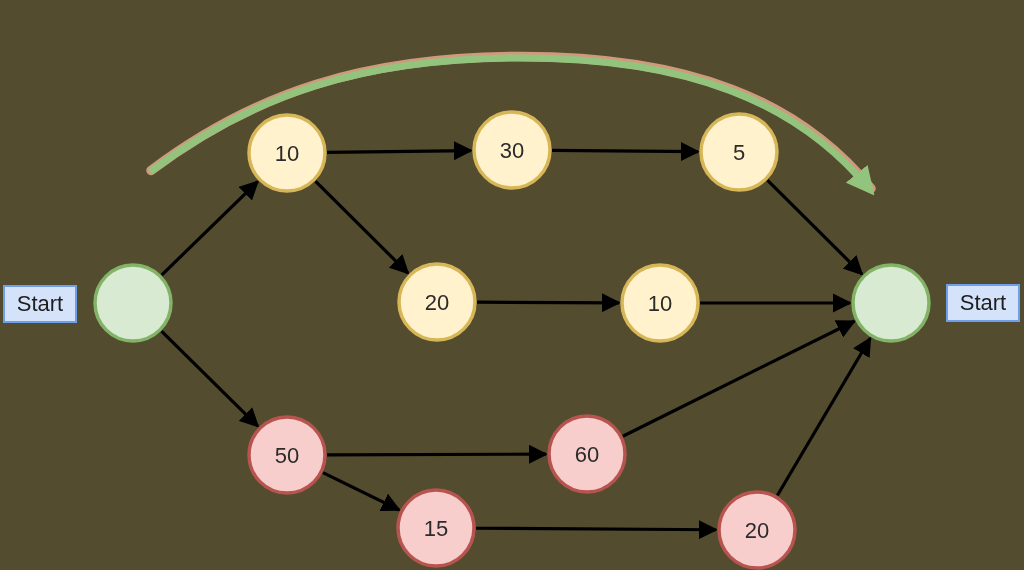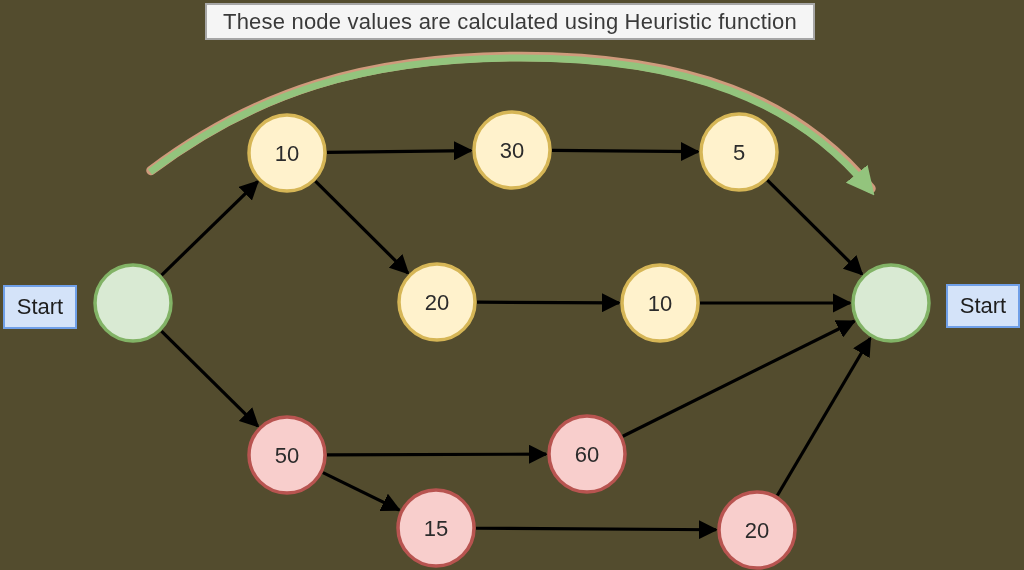--- a/index.html
+++ b/index.html
@@ -16,21 +16,21 @@
     left: 205px; top: 3px;
     width: 610px; height: 37px;
     box-sizing: border-box;
     border-width: 2px; border-style: solid;
     display: flex; align-items: center; justify-content: center;
     font-size: 22px;
     letter-spacing: 0.2px;
   }
   .terminal-tag {
     position: absolute;
-    width: 74px; height: 44px;
+    width: 74px; height: 38px;
     box-sizing: border-box;
     border-width: 2px; border-style: solid;
     display: flex; align-items: center; justify-content: center;
     font-size: 22px;
   }
   #start-tag { left: 3px;   top: 285px; }
   #goal-tag  { left: 946px; top: 284px; }
   .node-label-text {
     font-family: "Liberation Sans", sans-serif;
     font-size: 22px;
@@ -101,23 +101,20 @@
         <circle cx="757" cy="530" r="38" fill="#f8cecc" stroke="#b85450" stroke-width="3.5"></circle>
         <text x="757" y="530" text-anchor="middle" dy="0.36em" fill="#2b2b2b" class="node-label-text">20</text>
       </g>
       <g>
         <circle cx="891" cy="303" r="38" fill="#d9ead3" stroke="#82b366" stroke-width="3.5"></circle>
       </g>
       <path d="M 150 172 C 255 93, 365 59, 515 58 C 688 57, 798 102, 870 190" fill="none" stroke="#cf9a7c" stroke-width="9.5" stroke-linecap="round" transform="translate(1,-1.5)"></path>
       <path d="M 150 172 C 255 93, 365 59, 515 58 C 688 57, 798 102, 870 190" fill="none" stroke="#93c47d" stroke-width="7" stroke-linecap="butt" marker-end="url(#green-arrow)"></path>
     </svg>
 
-  <div class="title-banner" style="background: rgb(245, 245, 245); border-color: rgb(166, 166, 166); color: rgb(58, 58, 58);">
-    <span>These node values are calculated using Heuristic function</span>
-  </div>
 
   <div class="terminal-tag" id="start-tag" style="background: rgb(212, 227, 249); border-color: rgb(111, 159, 232); color: rgb(30, 30, 30);">
     <span>Start</span>
   </div>
 
   <div class="terminal-tag" id="goal-tag" style="background: rgb(212, 227, 249); border-color: rgb(111, 159, 232); color: rgb(30, 30, 30);">
     <span>Start</span>
   </div>
 </div>
 

